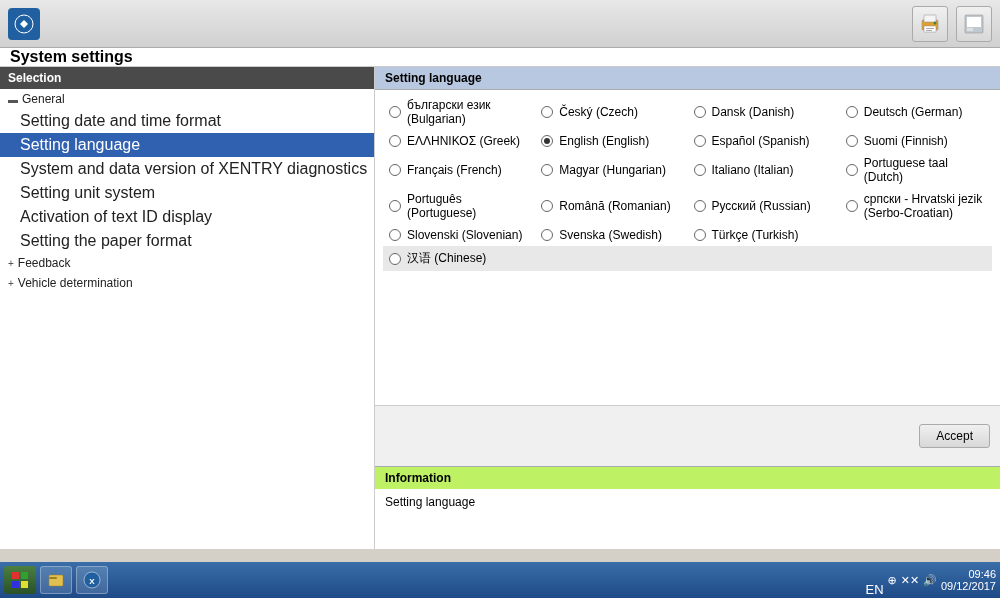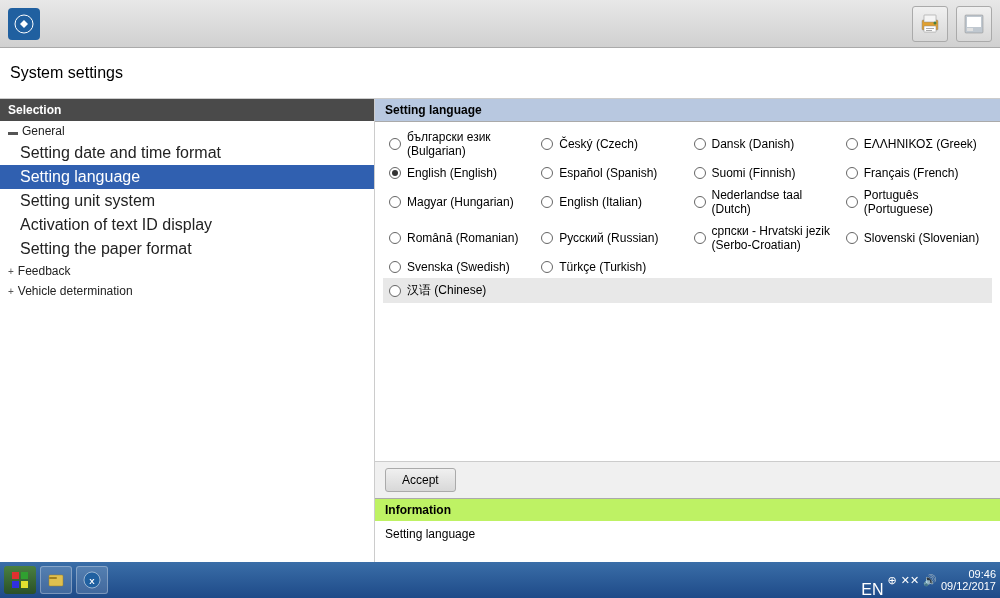--- a/index.html
+++ b/index.html
@@ -29,23 +29,23 @@
       background: linear-gradient(to bottom, #f0f0f0, #d8d8d8);
       border: 1px solid #aaa;
       border-radius: 3px;
       display: flex; align-items: center; justify-content: center;
       cursor: pointer;
     }
 
     
     .page-title-bar {
       background: white;
-      padding: 16px 10px;
+      padding: 0 10px;
       font-size: 16px;
-      font-weight: normal;
+      font-weight: bold;
       border-bottom: 1px solid #ccc;
     }
 
     
     .main-content {
       display: flex;
       height: calc(598px - 48px - 32px - 36px);
       border-radius: 10px;
     }
 
@@ -127,22 +127,22 @@
       border-radius: 50%;
       background: #333;
     }
     .lang-full-row {
       grid-column: 1 / -1;
       background: #e8e8e8;
     }
 
     .accept-row {
       display: flex;
-      justify-content: flex-start;
-      padding: 6px 10px;
+      justify-content: flex-end;
+      padding: 18px 10px;
       background: #f0f0f0;
       border-top: 1px solid #ccc;
     }
     .accept-btn {
       padding: 4px 16px;
       background: linear-gradient(to bottom, #f0f0f0, #d8d8d8);
       border: 1px solid #aaa;
       border-radius: 3px;
       cursor: pointer;
       font-size: 12px;
@@ -253,20 +253,23 @@
       <span>General</span>
     </div>
 
     <div class="tree-item tree-indent-1">
       <span>Setting date and time format</span>
     </div>
     <div class="tree-item tree-indent-1 selected">
       <span>Setting language</span>
     </div>
     <div class="tree-item tree-indent-1">
+      <span>System and data version of XENTRY diagnostics</span>
+    </div>
+    <div class="tree-item tree-indent-1">
       <span>Setting unit system</span>
     </div>
     <div class="tree-item tree-indent-1">
       <span>Activation of text ID display</span>
     </div>
     <div class="tree-item tree-indent-1">
       <span>Setting the paper format</span>
     </div>
 
     <div class="tree-group-header">
@@ -294,20 +297,24 @@
         </div>
         <div class="lang-item">
           <div class="radio-btn"></div>
           <span>Český (Czech)</span>
         </div>
 
         <div class="lang-item">
           <div class="radio-btn"></div>
           <span>Dansk (Danish)</span>
         </div>
+        <div class="lang-item">
+          <div class="radio-btn"></div>
+          <span>Deutsch (German)</span>
+        </div>
 
         <div class="lang-item">
           <div class="radio-btn"></div>
           <span>ΕΛΛΗΝΙΚΟΣ (Greek)</span>
         </div>
         <div class="lang-item">
           <div class="radio-btn selected"></div>
           <span>English (English)</span>
         </div>
 
@@ -324,26 +331,26 @@
           <div class="radio-btn"></div>
           <span>Français (French)</span>
         </div>
         <div class="lang-item">
           <div class="radio-btn"></div>
           <span>Magyar (Hungarian)</span>
         </div>
 
         <div class="lang-item">
           <div class="radio-btn"></div>
-          <span>English (Italian)</span>
-        </div>
-
-        <div class="lang-item">
-          <div class="radio-btn"></div>
-          <span>Nederlandse taal (Dutch)</span>
+          <span>Italiano (Italian)</span>
+        </div>
+
+        <div class="lang-item">
+          <div class="radio-btn"></div>
+          <span>Portuguese taal (Dutch)</span>
         </div>
 
         <div class="lang-item">
           <div class="radio-btn"></div>
           <span>Português (Portuguese)</span>
         </div>
 
         <div class="lang-item">
           <div class="radio-btn"></div>
           <span>Română (Romanian)</span>
@@ -409,21 +416,21 @@
       <rect x="2" y="6" width="8" height="2" rx="1" fill="#a08020"></rect>
     </svg>
   </div>
   <div class="taskbar-item">
     <svg width="18" height="18" viewBox="0 0 18 18">
       <circle cx="9" cy="9" r="8" fill="#2060a0" stroke="white" stroke-width="0.5"></circle>
       <text x="9" y="13" text-anchor="middle" fill="white" font-size="8" font-weight="bold">X</text>
     </svg>
   </div>
   <div class="taskbar-right">
-    <span style="color:white;font-size:16px;margin-top:19px;">EN</span>
+    <span style="color:white;font-size:13px;margin-top:19px;">EN</span>
     <span style="color:white;font-size:11px;">⊕</span>
     <span style="color:white;font-size:11px;">✕✕</span>
     <span style="color:white;font-size:11px;">🔊</span>
     <div class="taskbar-clock">
       <div>09:46</div>
       <div>09/12/2017</div>
     </div>
   </div>
 </div>
 

